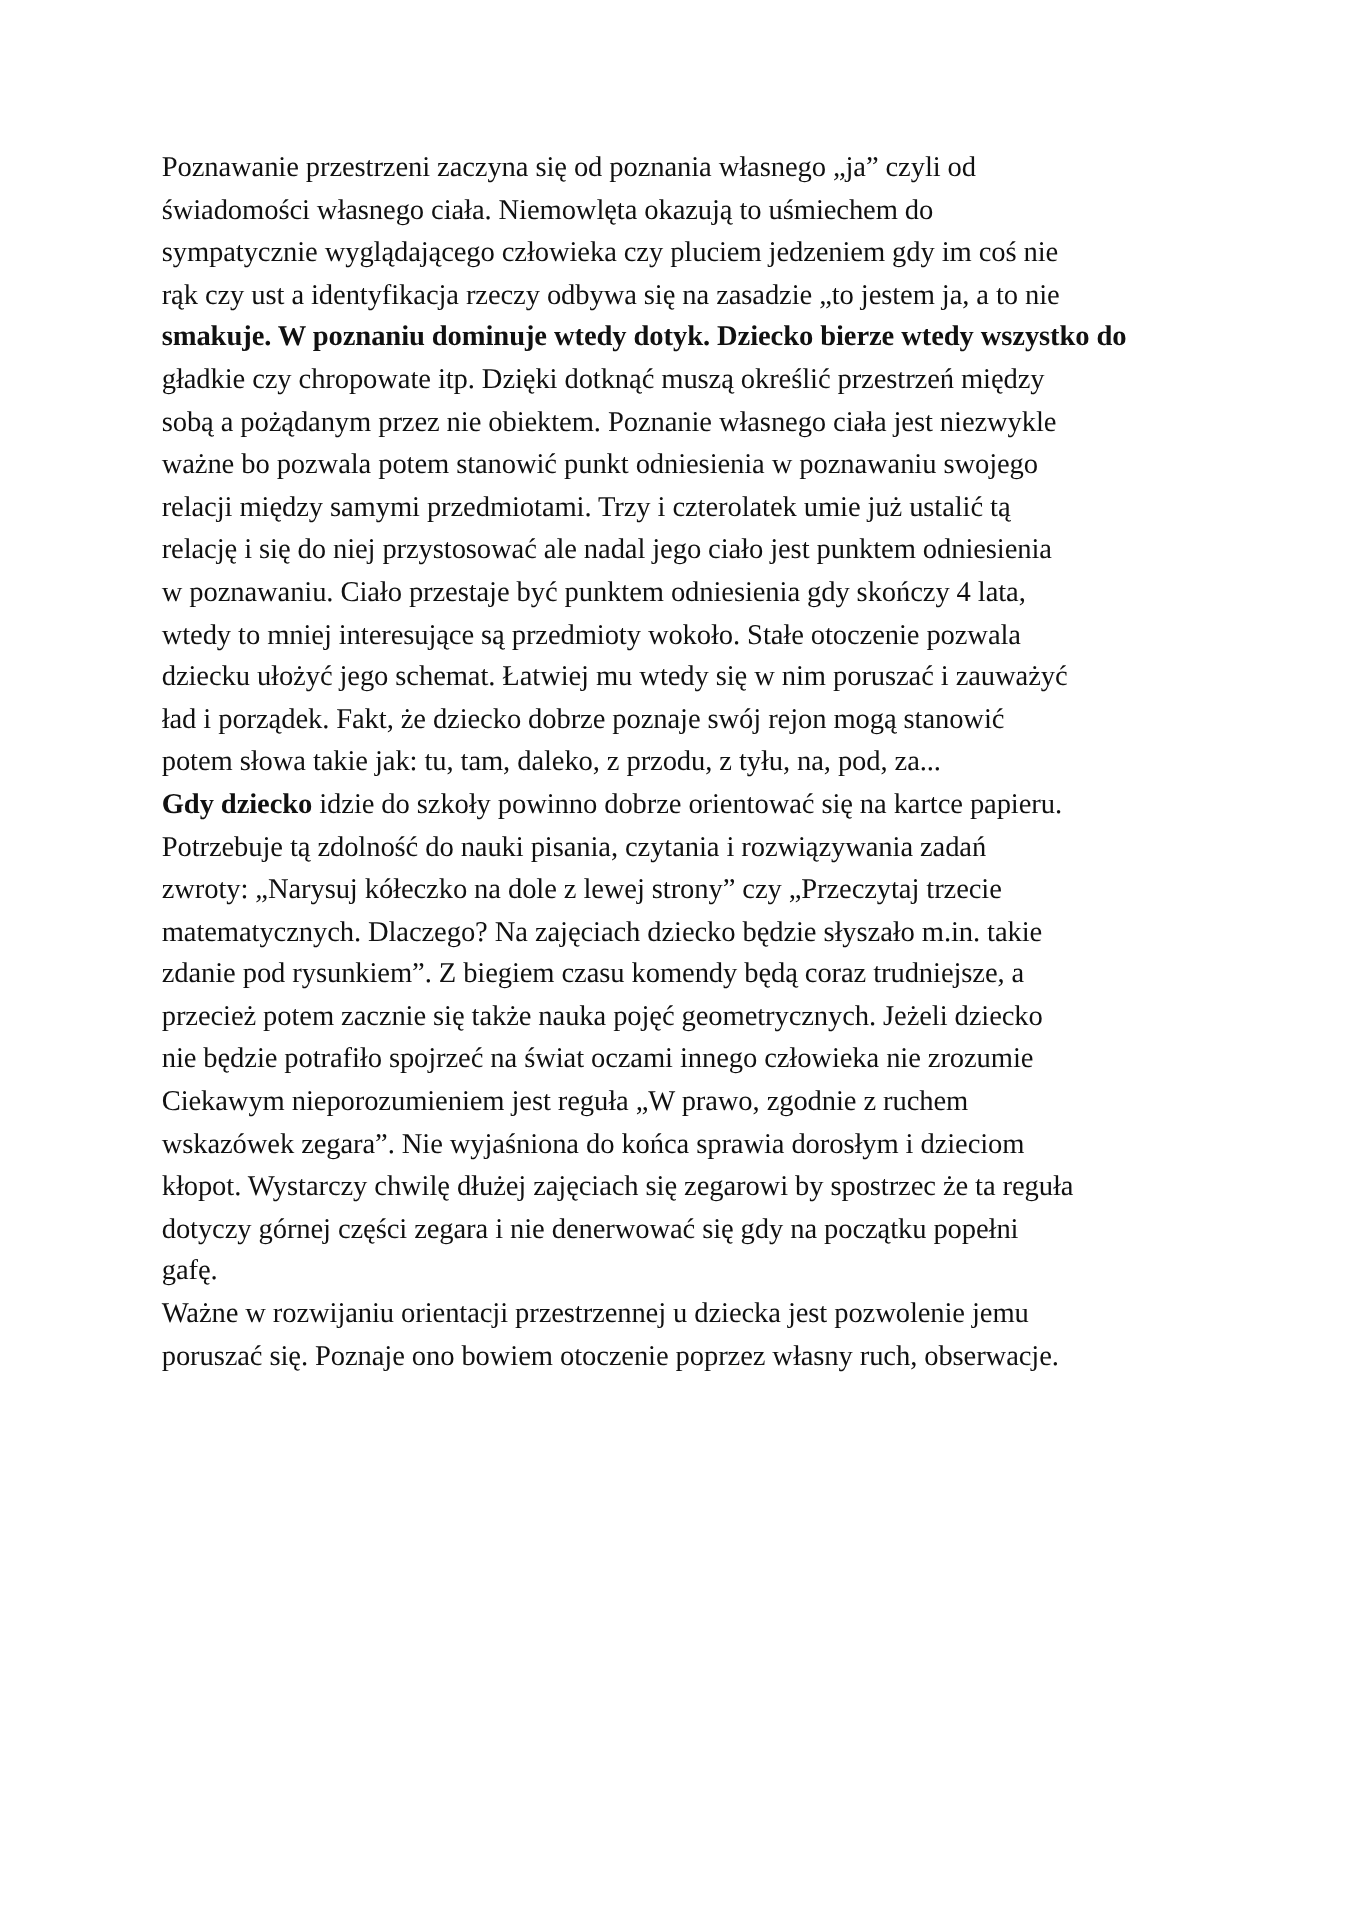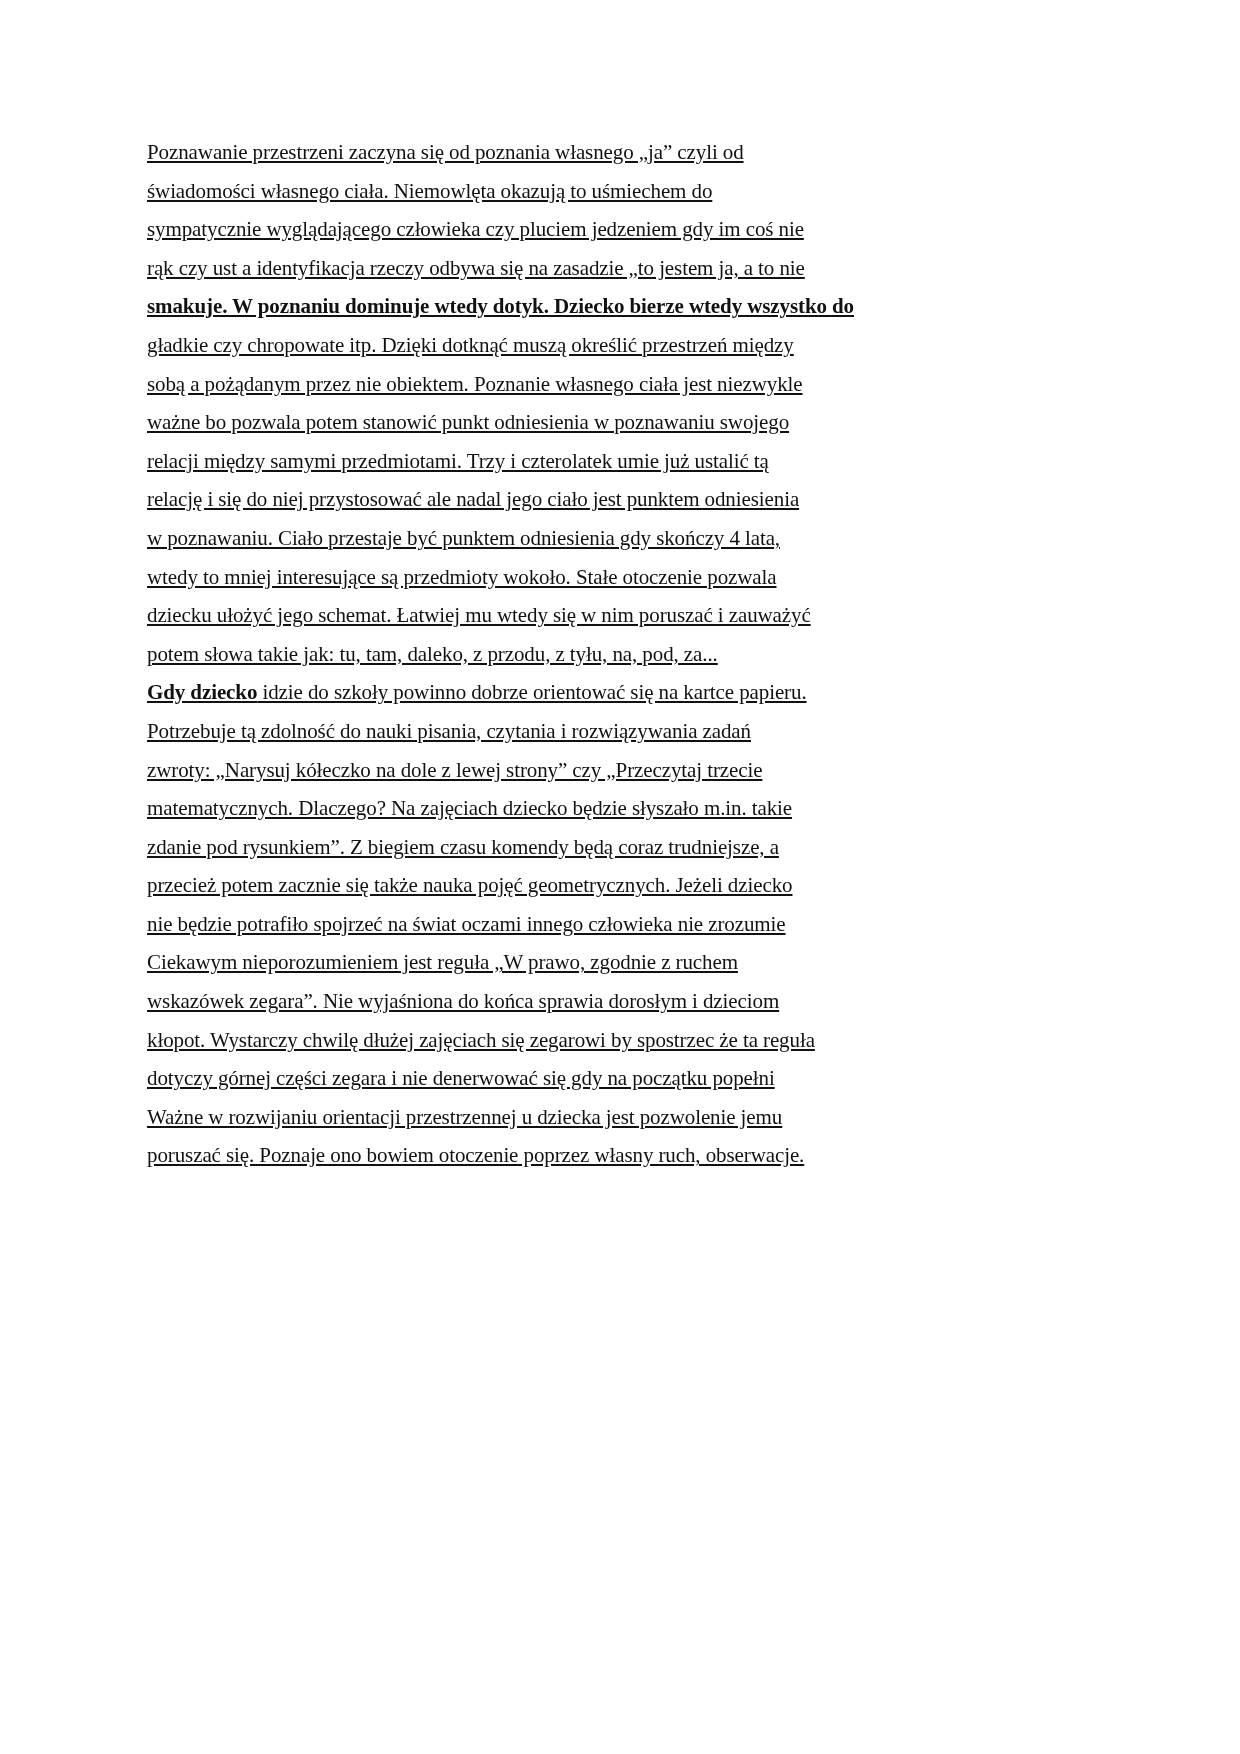--- a/index.html
+++ b/index.html
@@ -1,26 +1,25 @@
 <!DOCTYPE html>
 <html><head>
 <meta charset="utf-8">
 <style>
   html, body { margin: 0; padding: 0; background: #ffffff; }
   body { width: 1240px; height: 1754px; position: relative; overflow: hidden; }
   .page { position: absolute; left: 147px; top: 133px; width: 960px; }
   .line {
     font-family: "Liberation Serif", "DejaVu Serif", serif;
-    font-size: 21px;
+    font-size: 26px;
     line-height: 38.6px;
     color: #111111;
     white-space: nowrap;
     letter-spacing: -0.1px;
     height: 38.6px;
-    text-decoration: underline;
   }
   .b { font-weight: bold; }
 </style>
 </head>
 <body>
 
 <div class="page">
   <div id="body-text">
       <div class="line"><span>Poznawanie przestrzeni zaczyna się od poznania własnego „ja” czyli od</span></div>
       <div class="line"><span>świadomości własnego ciała. Niemowlęta okazują to uśmiechem do</span></div>
@@ -28,28 +27,30 @@
       <div class="line"><span>rąk czy ust a identyfikacja rzeczy odbywa się na zasadzie „to jestem ja, a to nie</span></div>
       <div class="line"><span class="b">smakuje. W poznaniu dominuje wtedy dotyk. Dziecko bierze wtedy wszystko do</span></div>
       <div class="line"><span>gładkie czy chropowate itp. Dzięki dotknąć muszą określić przestrzeń między</span></div>
       <div class="line"><span>sobą a pożądanym przez nie obiektem. Poznanie własnego ciała jest niezwykle</span></div>
       <div class="line"><span>ważne bo pozwala potem stanowić punkt odniesienia w poznawaniu swojego</span></div>
       <div class="line"><span>relacji między samymi przedmiotami. Trzy i czterolatek umie już ustalić tą</span></div>
       <div class="line"><span>relację i się do niej przystosować ale nadal jego ciało jest punktem odniesienia</span></div>
       <div class="line"><span>w poznawaniu. Ciało przestaje być punktem odniesienia gdy skończy 4 lata,</span></div>
       <div class="line"><span>wtedy to mniej interesujące są przedmioty wokoło. Stałe otoczenie pozwala</span></div>
       <div class="line"><span>dziecku ułożyć jego schemat. Łatwiej mu wtedy się w nim poruszać i zauważyć</span></div>
+      <div class="line"><span>ład i porządek. Fakt, że dziecko dobrze poznaje swój rejon mogą stanowić</span></div>
       <div class="line"><span>potem słowa takie jak: tu, tam, daleko, z przodu, z tyłu, na, pod, za...</span></div>
       <div class="line"><span class="b">Gdy dziecko</span><span> idzie do szkoły powinno dobrze orientować się na kartce papieru.</span></div>
       <div class="line"><span>Potrzebuje tą zdolność do nauki pisania, czytania i rozwiązywania zadań</span></div>
       <div class="line"><span>zwroty: „Narysuj kółeczko na dole z lewej strony” czy „Przeczytaj trzecie</span></div>
       <div class="line"><span>matematycznych. Dlaczego? Na zajęciach dziecko będzie słyszało m.in. takie</span></div>
       <div class="line"><span>zdanie pod rysunkiem”. Z biegiem czasu komendy będą coraz trudniejsze, a</span></div>
       <div class="line"><span>przecież potem zacznie się także nauka pojęć geometrycznych. Jeżeli dziecko</span></div>
       <div class="line"><span>nie będzie potrafiło spojrzeć na świat oczami innego człowieka nie zrozumie</span></div>
       <div class="line"><span>Ciekawym nieporozumieniem jest reguła „W prawo, zgodnie z ruchem</span></div>
       <div class="line"><span>wskazówek zegara”. Nie wyjaśniona do końca sprawia dorosłym i dzieciom</span></div>
       <div class="line"><span>kłopot. Wystarczy chwilę dłużej zajęciach się zegarowi by spostrzec że ta reguła</span></div>
       <div class="line"><span>dotyczy górnej części zegara i nie denerwować się gdy na początku popełni</span></div>
+      <div class="line"><span>gafę.</span></div>
       <div class="line"><span>Ważne w rozwijaniu orientacji przestrzennej u dziecka jest pozwolenie jemu</span></div>
       <div class="line"><span>poruszać się. Poznaje ono bowiem otoczenie poprzez własny ruch, obserwacje.</span></div>
     </div>
 </div>
 
 </body></html>

